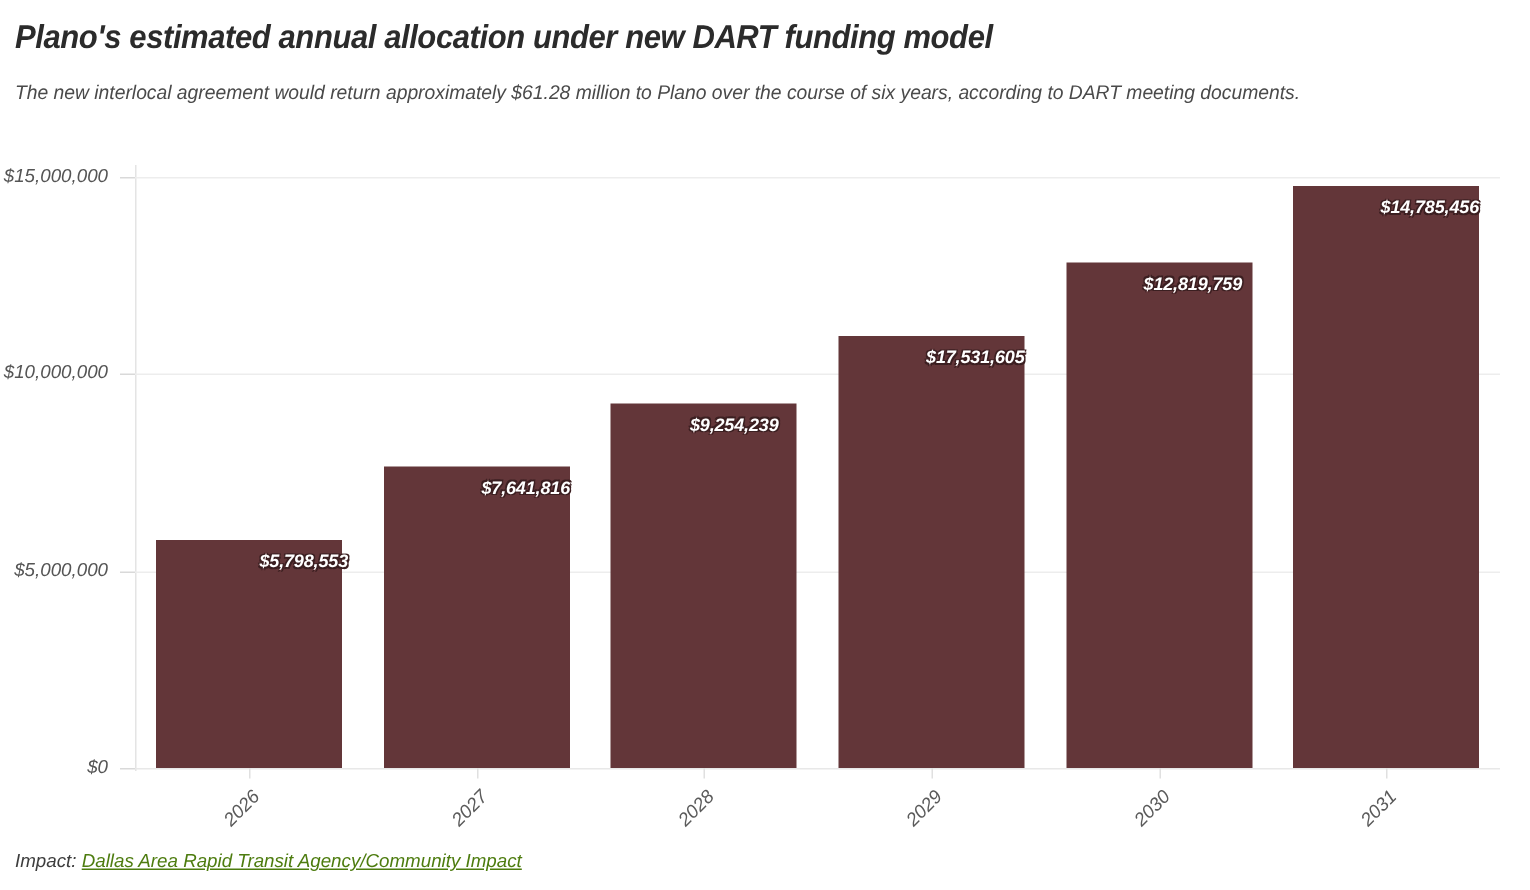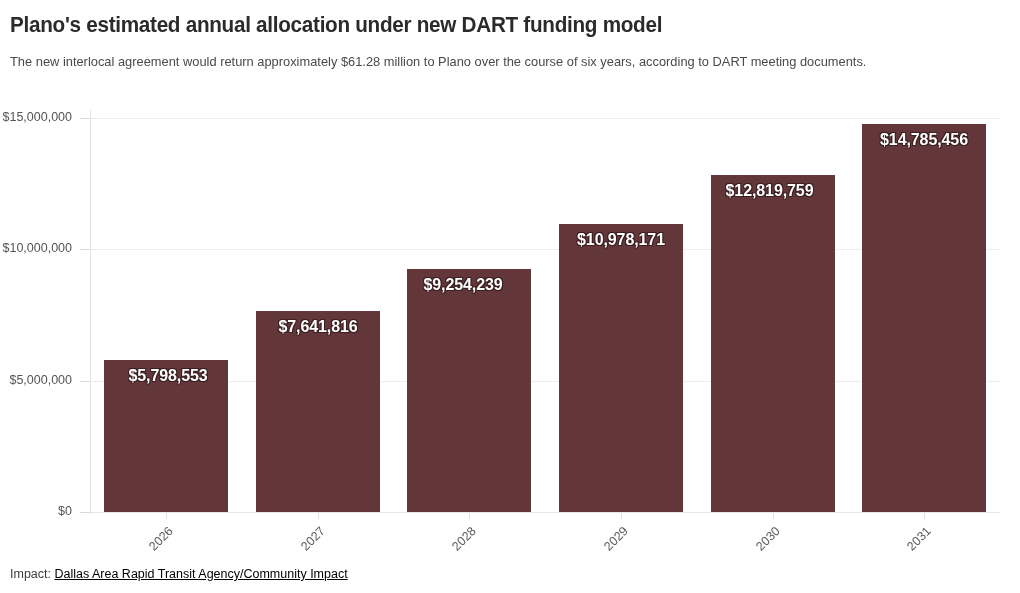--- a/index.html
+++ b/index.html
@@ -2,21 +2,21 @@
 <html><head>
 <meta charset="utf-8">
 <style>
   * { box-sizing: border-box; margin: 0; padding: 0; }
   html, body {
     width: 1020px; height: 593px;
     background: #ffffff;
     font-family: "Liberation Sans", "DejaVu Sans", sans-serif;
     overflow: hidden;
   }
-  #root { position: relative; width: 1020px; height: 593px; background: #fff; }
+  #root { position: relative; width: 1020px; height: 593px; background: #fff; font-style: italic; }
 
   
   #chart-title {
     position: absolute; left: 10px; top: 12px;
     font-size: 22px; font-weight: bold; color: #2b2b2b;
     letter-spacing: -0.3px; white-space: nowrap;
     font-family: "Liberation Sans Narrow", "Liberation Sans", sans-serif;
     transform: scaleX(0.94); transform-origin: left center;
   }
   #chart-subtitle {
@@ -55,22 +55,22 @@
   }
 
   
   .bar {
     position: absolute;
     background: #633639;
     bottom: 0;
   }
   .barvalue {
     position: absolute;
-    text-align: center;
-    font-size: 16px;
+    text-align: right;
+    font-size: 12px;
     font-weight: bold;
     color: #ffffff;
     white-space: nowrap;
     text-shadow: 1px 1px 0 #3b1f21, -1px 1px 0 #3b1f21, 1px -1px 0 #3b1f21, -1px -1px 0 #3b1f21;
     letter-spacing: -0.1px;
   }
 
   
   .xtickmark {
     position: absolute; top: 512px; width: 1px; height: 7px;
@@ -82,21 +82,21 @@
     white-space: nowrap;
     transform: rotate(-45deg);
     transform-origin: right top;
   }
 
   
   #source-line {
     position: absolute; left: 10px; top: 567px;
     font-size: 12.5px; color: #3d3d3d; white-space: nowrap;
   }
-  #source-link { color: #000000; text-decoration: underline; }
+  #source-link { color: #4d7c0f; text-decoration: underline; }
 </style>
 </head>
 <body>
 
 <div id="root">
 
   <div id="chart-title">Plano's estimated annual allocation under new DART funding model</div>
   <div id="chart-subtitle">The new interlocal agreement would return approximately $61.28 million to Plano over the course of six years, according to DART meeting documents.</div>
 
   <div id="axis-y-line"></div>
@@ -116,21 +116,21 @@
       <div class="gridline" style="top: 262.667px;"></div>
       <div class="gridline" style="top: 131.333px;"></div>
       <div class="gridline" style="top: 0px;"></div>
       <div class="bar" style="left: 14px; width: 124px; height: 152.309px; background: rgb(99, 54, 57);"></div>
       <div class="barvalue" style="left: 14px; width: 128px; top: 248.691px;">$5,798,553</div>
       <div class="bar" style="left: 166px; width: 124px; height: 200.725px; background: rgb(99, 54, 57);"></div>
       <div class="barvalue" style="left: 166px; width: 124px; top: 200.275px;">$7,641,816</div>
       <div class="bar" style="left: 317px; width: 124px; height: 243.078px; background: rgb(99, 54, 57);"></div>
       <div class="barvalue" style="left: 317px; width: 112px; top: 157.922px;">$9,254,239</div>
       <div class="bar" style="left: 469px; width: 124px; height: 288.36px; background: rgb(99, 54, 57);"></div>
-      <div class="barvalue" style="left: 469px; width: 124px; top: 112.64px;">$10,978,171</div>
+      <div class="barvalue" style="left: 469px; width: 124px; top: 112.64px;">$17,531,605</div>
       <div class="bar" style="left: 621px; width: 124px; height: 336.732px; background: rgb(99, 54, 57);"></div>
       <div class="barvalue" style="left: 621px; width: 117px; top: 64.2677px;">$12,819,759</div>
       <div class="bar" style="left: 772px; width: 124px; height: 388.365px; background: rgb(99, 54, 57);"></div>
       <div class="barvalue" style="left: 772px; width: 124px; top: 12.6354px;">$14,785,456</div>
     </div>
   <div id="xlabels">
       <div class="xtickmark" style="left: 165.833px;"></div>
       <div class="xlabel" style="left: 123.833px; top: 524px; width: 42px; text-align: right; transform: rotate(-45deg);">2026</div>
       <div class="xtickmark" style="left: 317.5px;"></div>
       <div class="xlabel" style="left: 275.5px; top: 524px; width: 42px; text-align: right; transform: rotate(-45deg);">2027</div>

